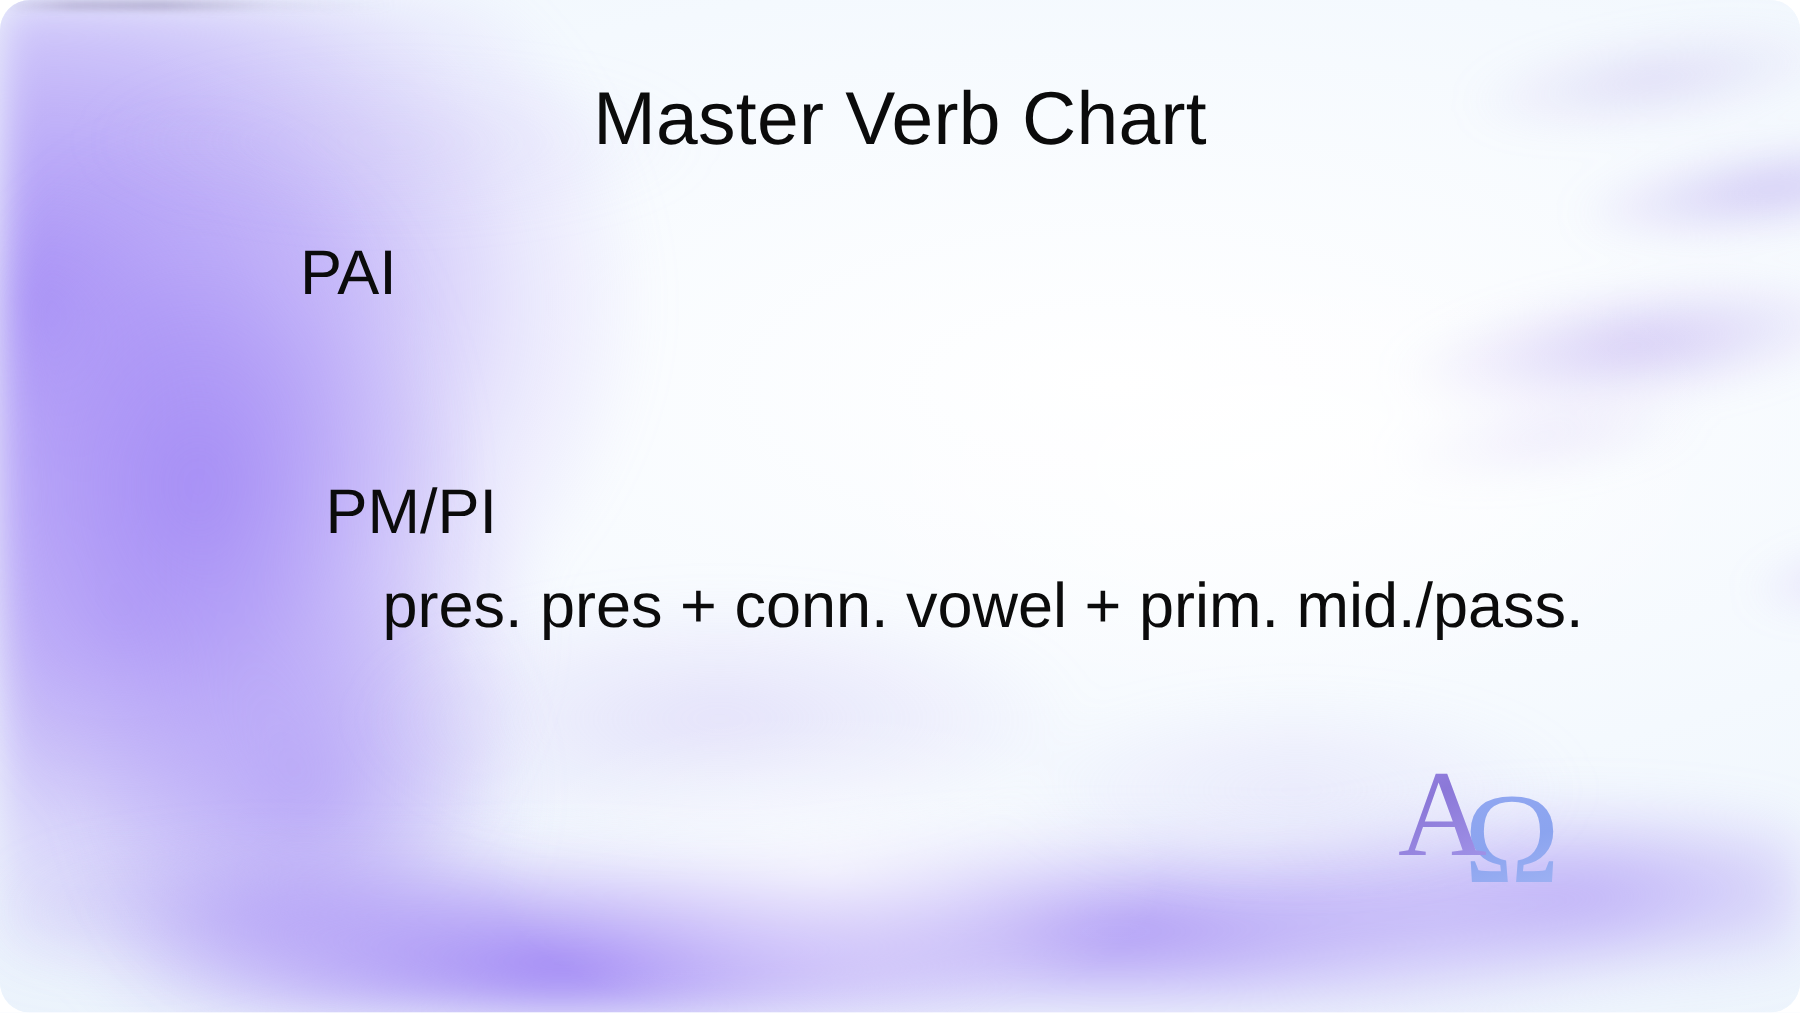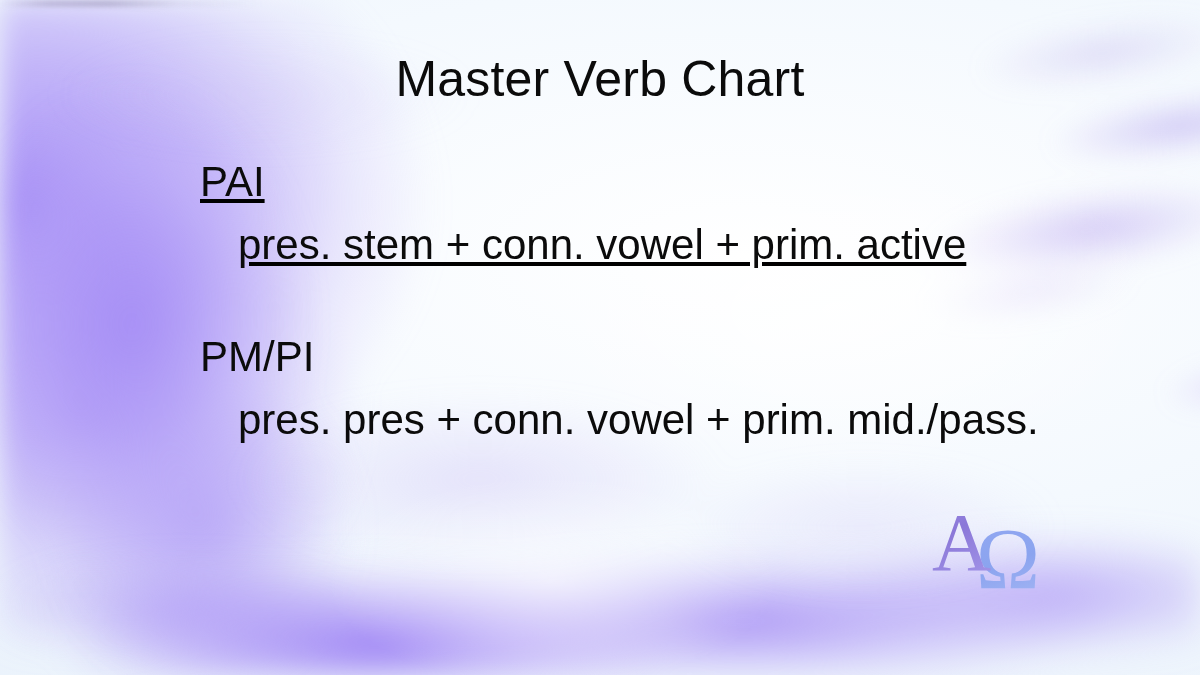--- a/index.html
+++ b/index.html
@@ -7,20 +7,21 @@
     padding: 0;
     background: #ffffff;
   }
   #slide {
     position: relative;
     width: 1200px;
     height: 675px;
     overflow: hidden;
     background: #f2f7fd;
     font-family: "Liberation Sans", sans-serif;
+    border-radius: 20px;
   }
 
   
   .bg-layer {
     position: absolute;
     inset: 0;
     pointer-events: none;
   }
   
   #bg-base {
@@ -101,22 +102,22 @@
     font-size: 50px;
     line-height: 1.08;
     color: #0b0b0b;
     letter-spacing: 0.2px;
     white-space: nowrap;
   }
   .body-block {
     position: absolute;
     left: 200px;
   }
-  #block-pai  { top: 160px; text-decoration: underline; }
-  #block-pmpi { top: 335px; }
+  #block-pai  { top: 160px; }
+  #block-pmpi { top: 319px; margin-left: 17px; }
 
   .block-label {
     font-size: 42px;
     line-height: 1.05;
     color: #0b0b0b;
     white-space: nowrap;
   }
   .block-formula {
     font-size: 42px;
     line-height: 1.05;
@@ -149,21 +150,20 @@
   <div class="bg-layer" id="bg-center-haze"></div>
   <div class="bg-layer" id="bg-sheen"></div>
   <div class="bg-layer" id="bg-top-streak"></div>
 
   <div id="content">
 
     <div id="slide-title">Master Verb Chart</div>
 
     <div class="body-block" id="block-pai">
       <div class="block-label">PAI</div>
-      <div class="block-formula">pres. stem + conn. vowel + prim. active</div>
     </div>
 
     <div class="body-block" id="block-pmpi">
       <div class="block-label">PM/PI</div>
       <div class="block-formula">pres. pres + conn. vowel + prim. mid./pass.</div>
     </div>
 
     <div id="logo">
       <svg viewBox="0 0 140 108" xmlns="http://www.w3.org/2000/svg">
         <defs>

